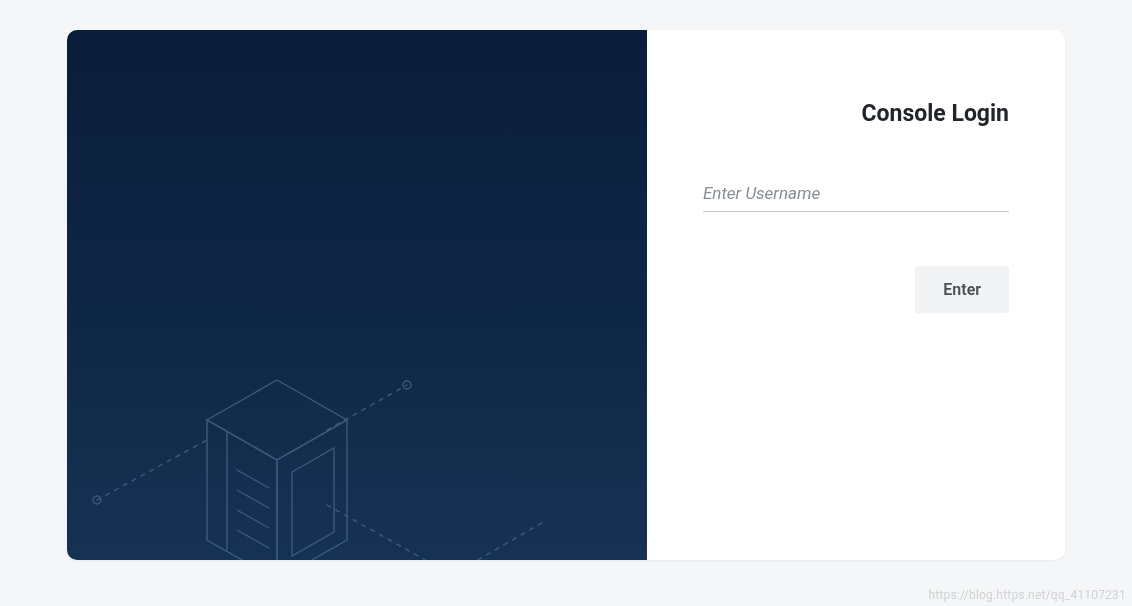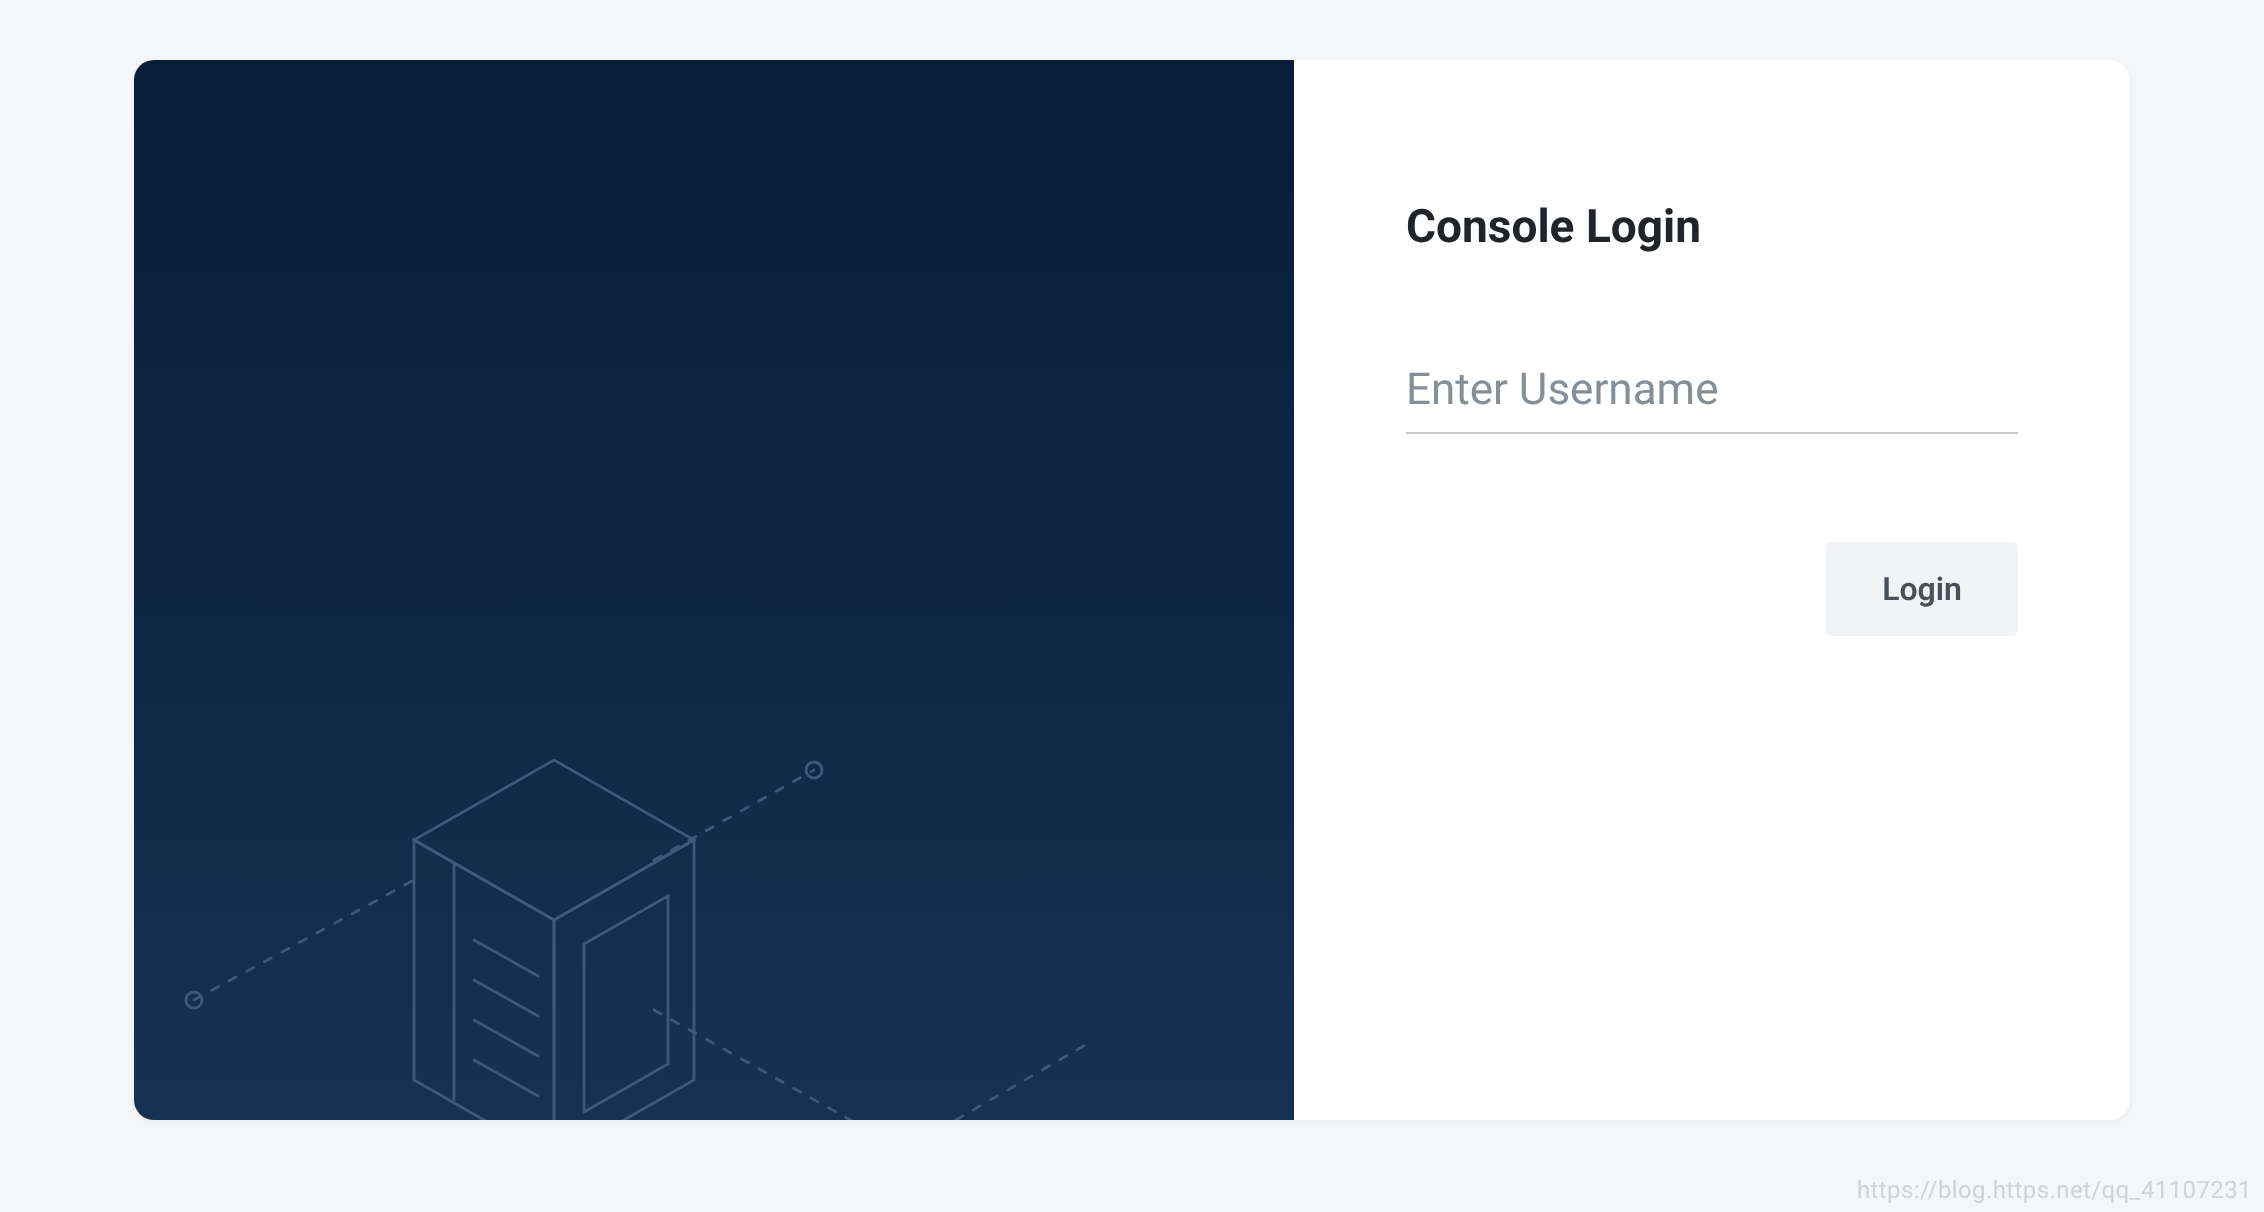--- a/index.html
+++ b/index.html
@@ -45,34 +45,36 @@
       flex: 1;
       padding: 70px 56px 0 56px;
       display: flex;
       flex-direction: column;
     }
     .form-title {
       font-size: 23px;
       font-weight: 700;
       color: #212529;
       margin-bottom: 50px;
+      text-align: right;
     }
     .input-wrap {
       margin-bottom: 56px;
     }
     .text-input {
       width: 100%;
       border: none;
       border-bottom: 1px solid #c6c8ca;
       padding: 6px 0 8px 0;
-      font-size: 22px;
+      font-size: 17px;
       color: #333;
       background: transparent;
       outline: none;
       font-family: inherit;
+      font-style: italic;
     }
     .text-input::placeholder {
       color: #868e96;
       font-weight: 400;
     }
     .actions {
       display: flex;
       justify-content: flex-end;
       margin-top: -2px;
     }
@@ -135,19 +137,19 @@
 
   <div class="form-panel">
     <h1 class="form-title">Console Login</h1>
 
     <div class="input-wrap">
       <input type="text" class="text-input" placeholder="Enter Username" style="">
     </div>
 
 
     <div class="actions">
-      <button class="login-btn">Login</button>
+      <button class="login-btn">Enter</button>
     </div>
   </div>
 
 </div>
 
 <div class="watermark">https://blog.https.net/qq_41107231</div>
 
 </body></html>

